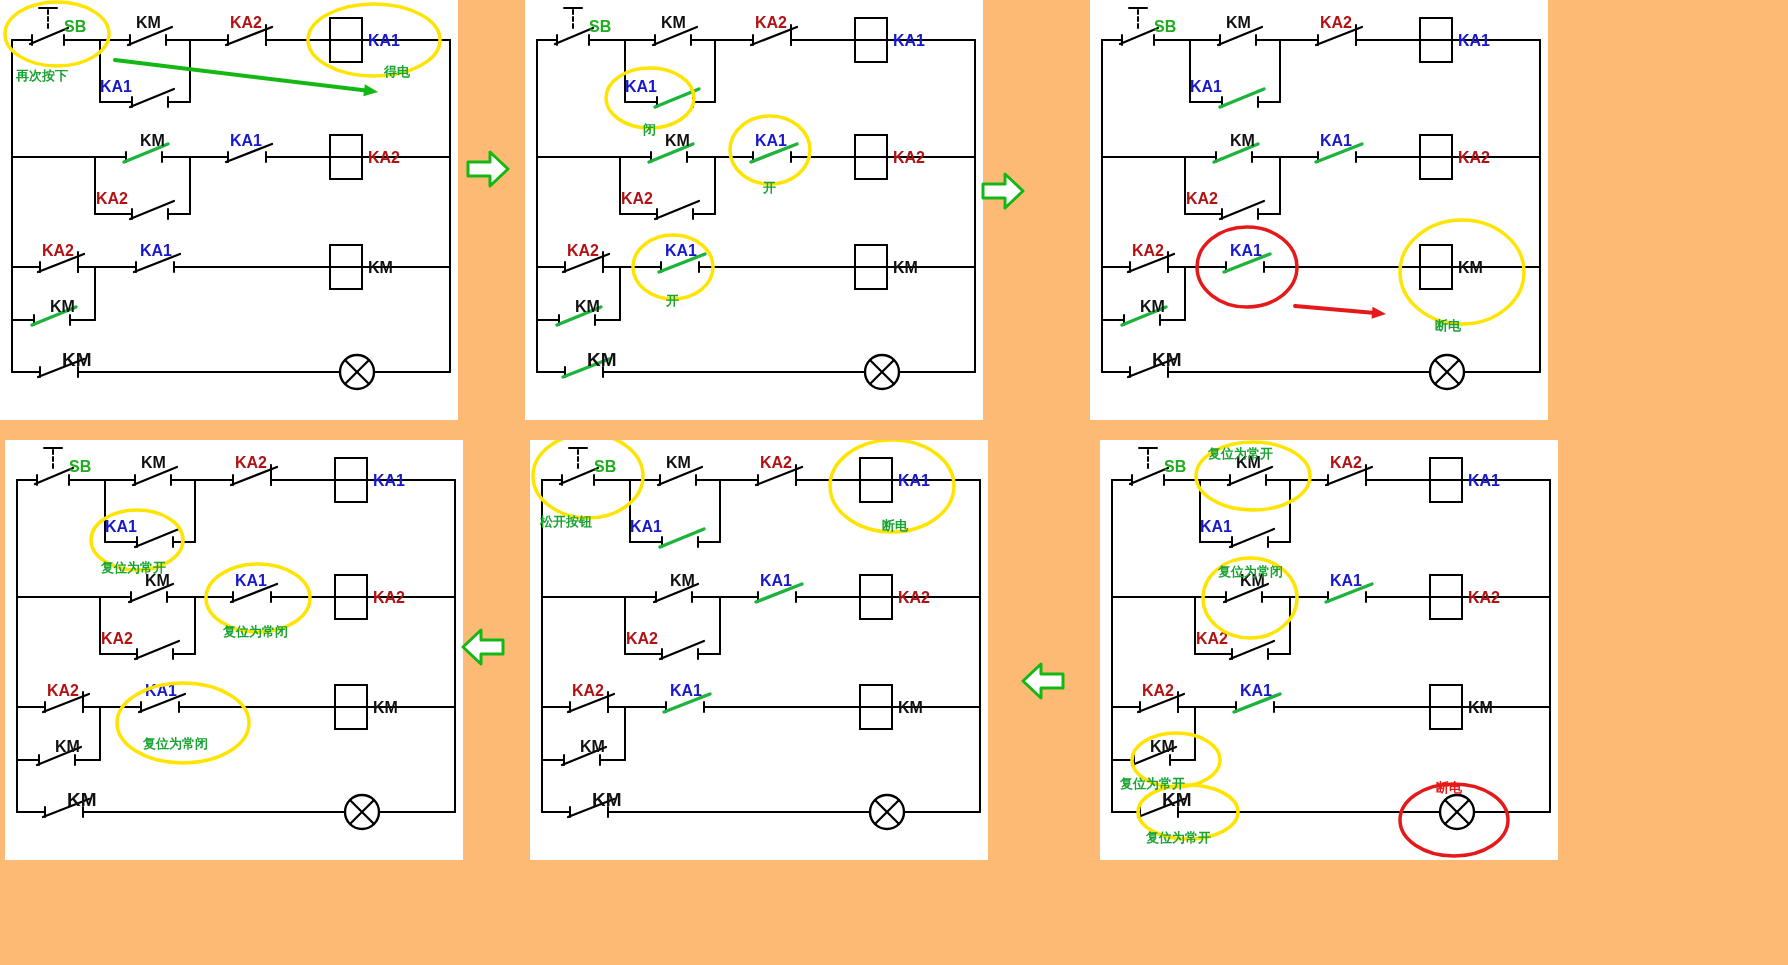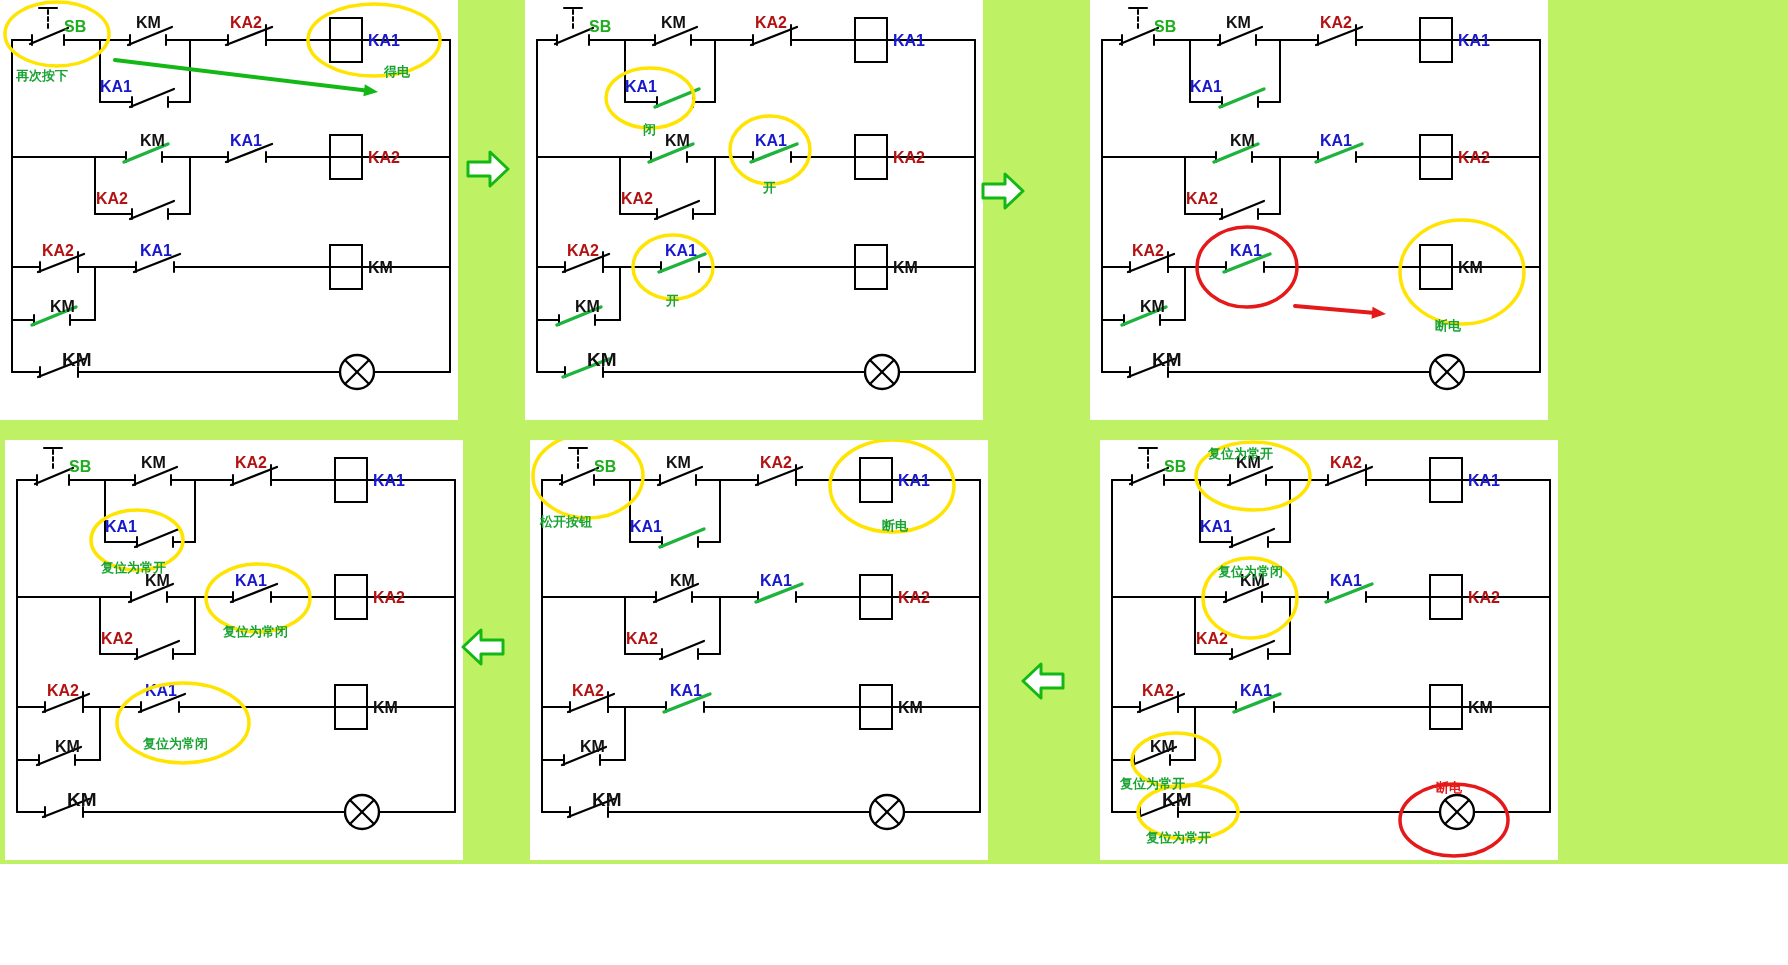--- a/index.html
+++ b/index.html
@@ -1,17 +1,17 @@
 <!DOCTYPE html>
 <html><head>
 <meta charset="utf-8">
 <style>
   html,body{margin:0;padding:0;background:#ffffff;}
   .board{
-    position:relative;width:1788px;height:864px;background:#bef264;
+    position:relative;width:1788px;height:965px;background:#fdba74;
     overflow:hidden;font-family:"Liberation Sans",sans-serif;
   }
   .panel,.flow{position:absolute;}
 </style>
 </head>
 <body>
 
 <div class="board">
   <svg class="panel" style="left:0px;top:0px" width="458" height="420" viewBox="0 0 458 420">
       <rect x="0" y="0" width="458" height="420" fill="#ffffff"></rect>

